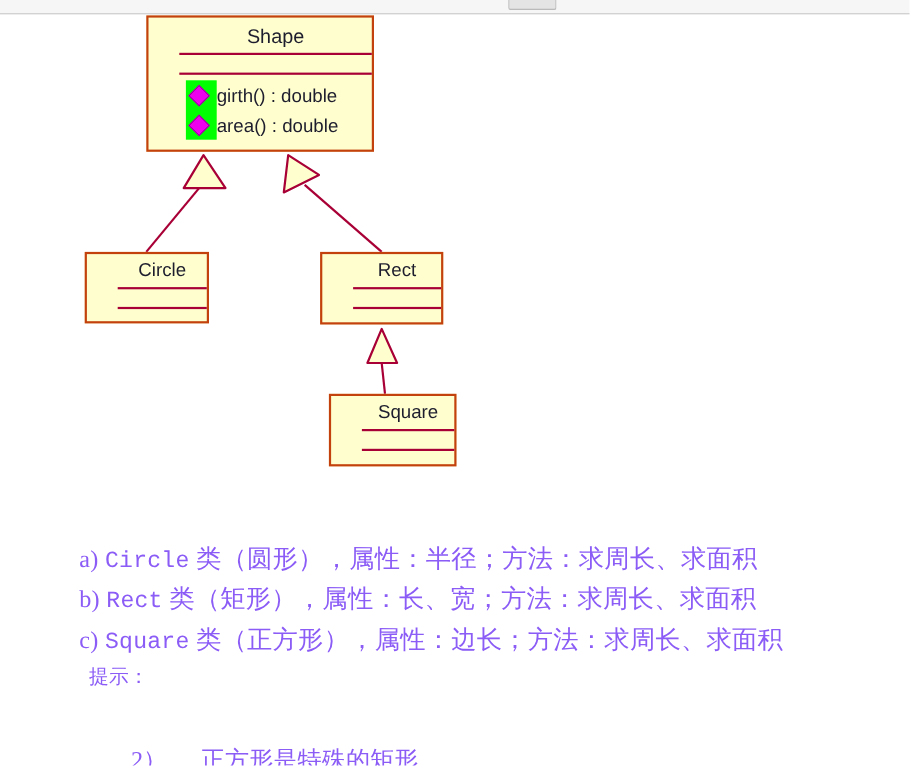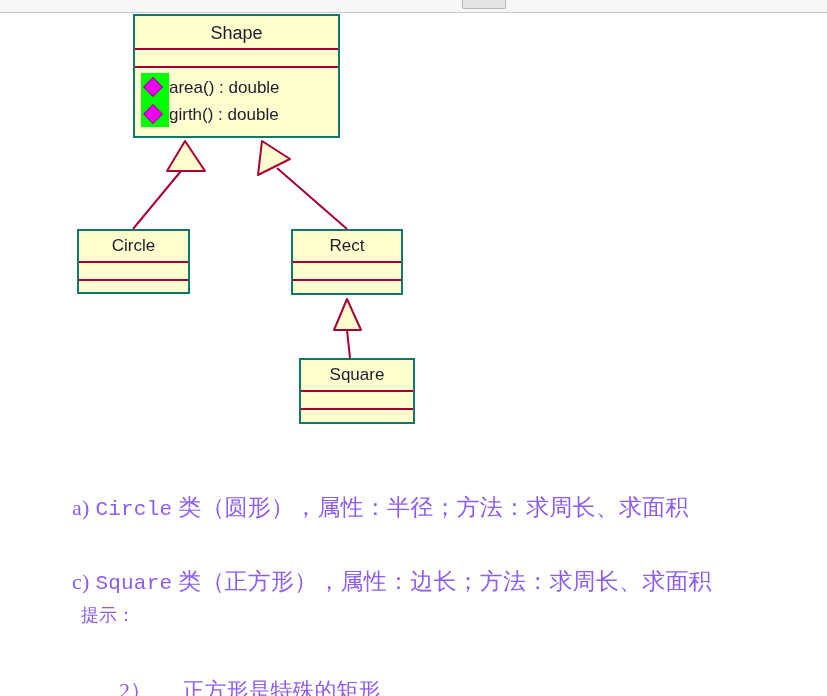--- a/index.html
+++ b/index.html
@@ -51,22 +51,23 @@
   #diagram-svg {
     position: absolute;
     left: 0;
     top: 0;
   }
 
   
   .uml-class {
     position: absolute;
     box-sizing: border-box;
-    border: 2px solid #0f766e;
+    border: 2px solid #c2410c;
     background: #FEFECE;
+    padding-left: 28px;
   }
   .uml-title {
     text-align: center;
     font-family: "Liberation Sans", "DejaVu Sans", sans-serif;
     font-size: 17px;
     color: #1d1d2e;
     line-height: 1;
     box-sizing: border-box;
   }
   .uml-divider {
@@ -204,25 +205,25 @@
 
   <div class="uml-class" id="class-shape">
     <div class="uml-title">Shape</div>
     <div class="uml-divider"></div>
     <div class="uml-compartment attrs"></div>
     <div class="uml-divider"></div>
     <div class="uml-compartment methods">
       <div class="method-highlight"></div>
       <div class="method-row">
         <span class="vis-diamond"></span>
-        <span>area() : double</span>
+        <span>girth() : double</span>
       </div>
       <div class="method-row">
         <span class="vis-diamond"></span>
-        <span>girth() : double</span>
+        <span>area() : double</span>
       </div>
     </div>
   </div>
 
   <div class="uml-class sub" id="class-circle">
     <div class="uml-title">Circle</div>
     <div class="uml-divider"></div>
     <div class="uml-compartment attrs"></div>
     <div class="uml-divider"></div>
     <div class="uml-compartment methods"></div>
@@ -246,20 +247,25 @@
 </div>
 
 <div id="text-block">
 
   <div class="q-line" id="q-a">
     <span class="marker">a)</span>
     <span class="latin">Circle</span>
     <span>类（圆形），属性：半径；方法：求周长、求面积</span>
   </div>
 
+  <div class="q-line" id="q-b">
+    <span class="marker">b)</span>
+    <span class="latin">Rect</span>
+    <span>类（矩形），属性：长、宽；方法：求周长、求面积</span>
+  </div>
 
   <div class="q-line" id="q-c">
     <span class="marker">c)</span>
     <span class="latin">Square</span>
     <span>类（正方形），属性：边长；方法：求周长、求面积</span>
   </div>
 
   <div id="hint-label">提示：</div>
 
 

